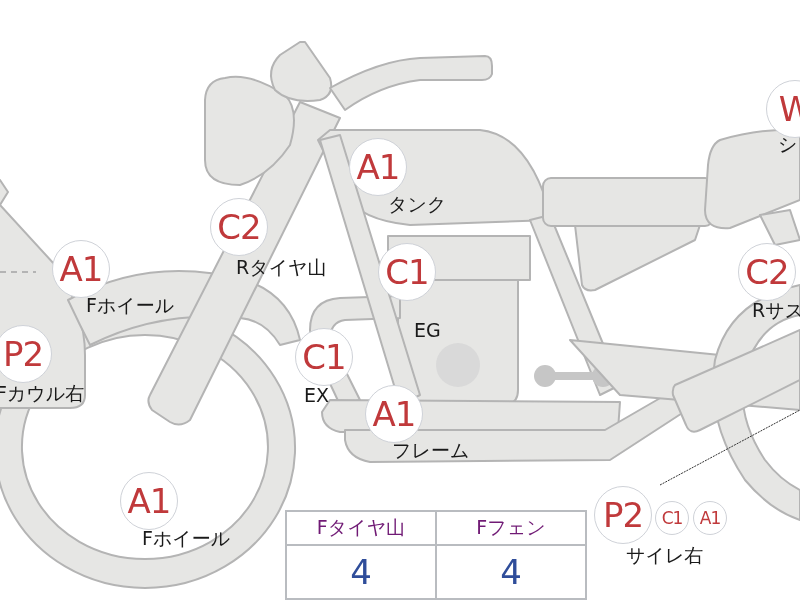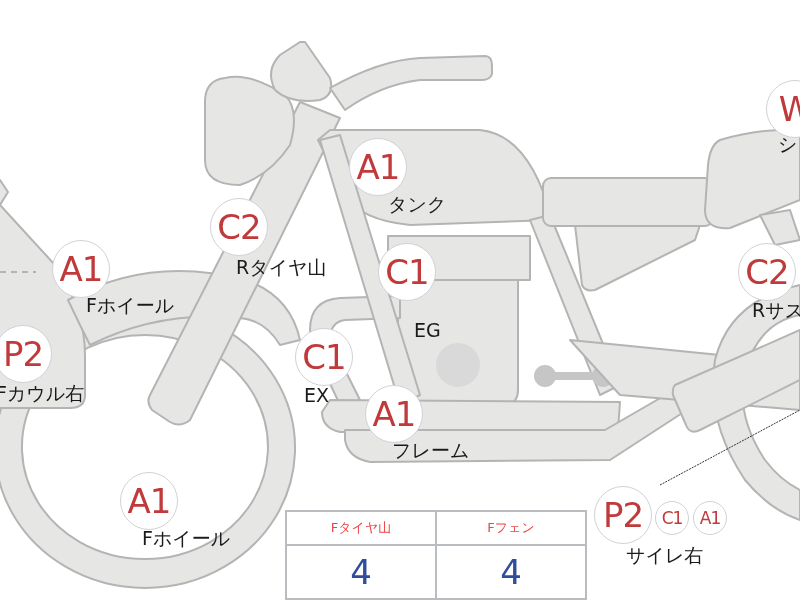--- a/index.html
+++ b/index.html
@@ -13,21 +13,21 @@
                  display: flex; align-items: center; justify-content: center;
                  font-family: "DejaVu Sans", sans-serif; letter-spacing: -1px; }
   .grade-badge.lg { width: 56px; height: 56px; font-size: 34px; }
   .grade-badge.sm { width: 32px; height: 32px; font-size: 17px; }
   .part-label { position: absolute; color: #1a1a1a; font-size: 19px; white-space: nowrap;
                 font-family: "DejaVu Sans", sans-serif; }
   .tread-table { position: absolute; left: 285px; top: 510px; border-collapse: collapse;
                  background: #ffffff; }
   .tread-table th, .tread-table td { border: 2px solid #b9bcc0; width: 146px; text-align: center;
                  font-family: "DejaVu Sans", sans-serif; }
-  .tread-table th { font-weight: normal; font-size: 13px; height: 30px; color: #ef4444; }
+  .tread-table th { font-weight: normal; font-size: 19px; height: 30px; color: #701a75; }
   .tread-table td { font-size: 34px; height: 50px; color: #2f4d9a; }
 </style>
 </head>
 <body>
 
 <svg id="diagram" viewBox="0 0 800 600" xmlns="http://www.w3.org/2000/svg">
 
   <g>
     <path class="part" fill-rule="evenodd" d="M 145 308 a 150 140 0 1 0 0.1 0 Z M 145 335 a 123 112 0 1 1 -0.1 0 Z" transform="translate(0,0)"></path>
   </g>

